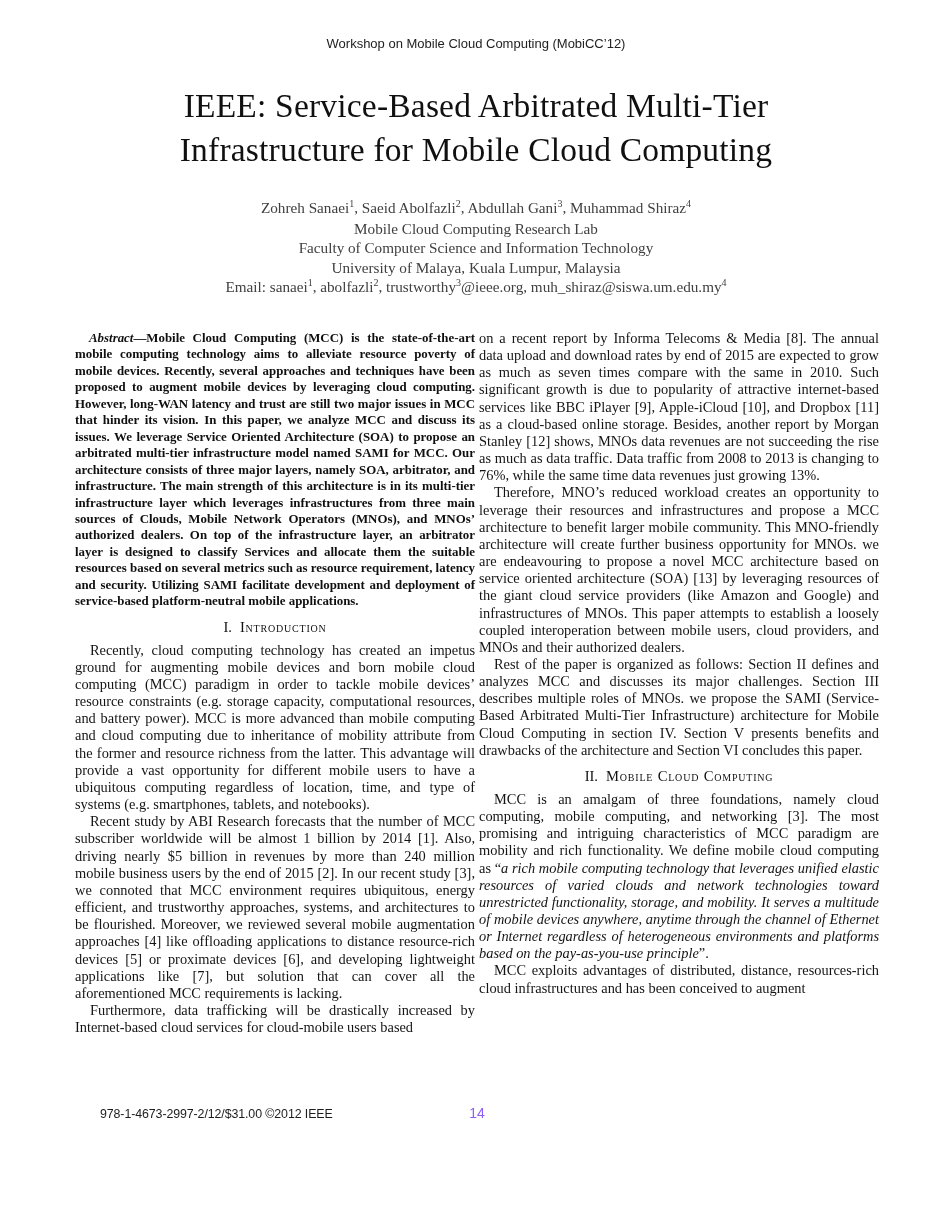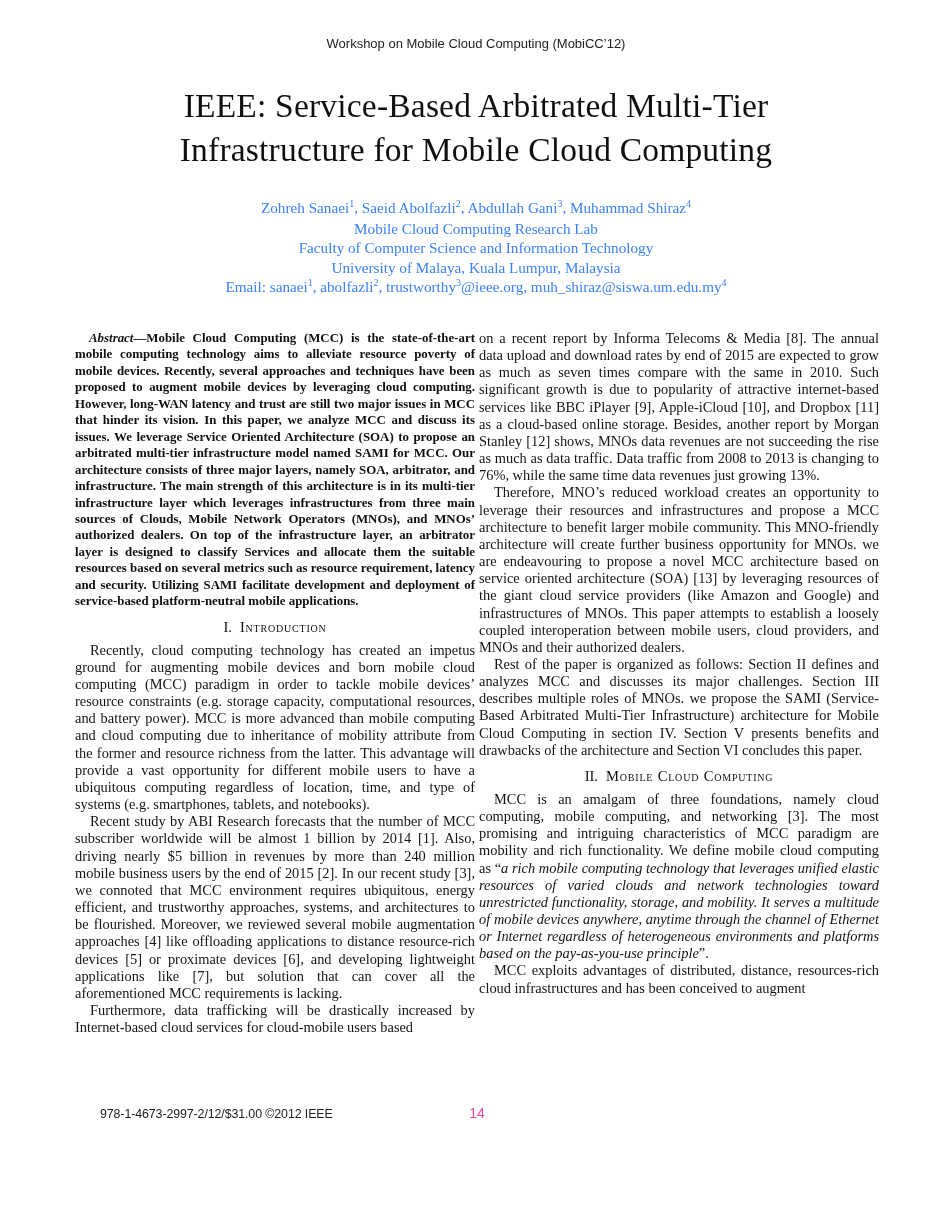--- a/index.html
+++ b/index.html
@@ -27,21 +27,21 @@
     font-size: 33.5px; line-height: 44px;
     letter-spacing: 0.2px;
     color: #101010;
   }
   .title .tline { display: block; }
 
   .authors {
     position: absolute; top: 198px; left: 0; width: 100%;
     text-align: center;
     font-size: 15.2px; line-height: 19.6px;
-    color: #3b82f6;
+    color: #404040;
   }
   .authors sup { font-size: 10px; line-height: 0; }
   .author-names { margin-bottom: 1px; }
 
   .col {
     position: absolute; top: 330px; width: 400px;
     text-align: justify;
   }
   .col-left  { left: 75px; }
   .col-right { left: 479px; }
@@ -75,21 +75,21 @@
   .footer {
     position: absolute; top: 1104px; left: 75px; width: 804px; height: 22px;
     font-family: "Liberation Sans", sans-serif;
   }
   .copyright {
     position: absolute; left: 25px; top: 3px;
     font-size: 12.4px; letter-spacing: -0.1px; color: #1c1c1c;
   }
   .pageno {
     position: absolute; left: 0; right: 0; top: 1px;
-    text-align: center; font-size: 14px; color: #ec4899;
+    text-align: center; font-size: 14px; color: #8b5cf6;
   }
 </style>
 </head>
 <body>
 
 <div class="page">
 
   <div class="running-header">Workshop on Mobile Cloud Computing (MobiCC’12)</div>
 
   <h1 class="title">

